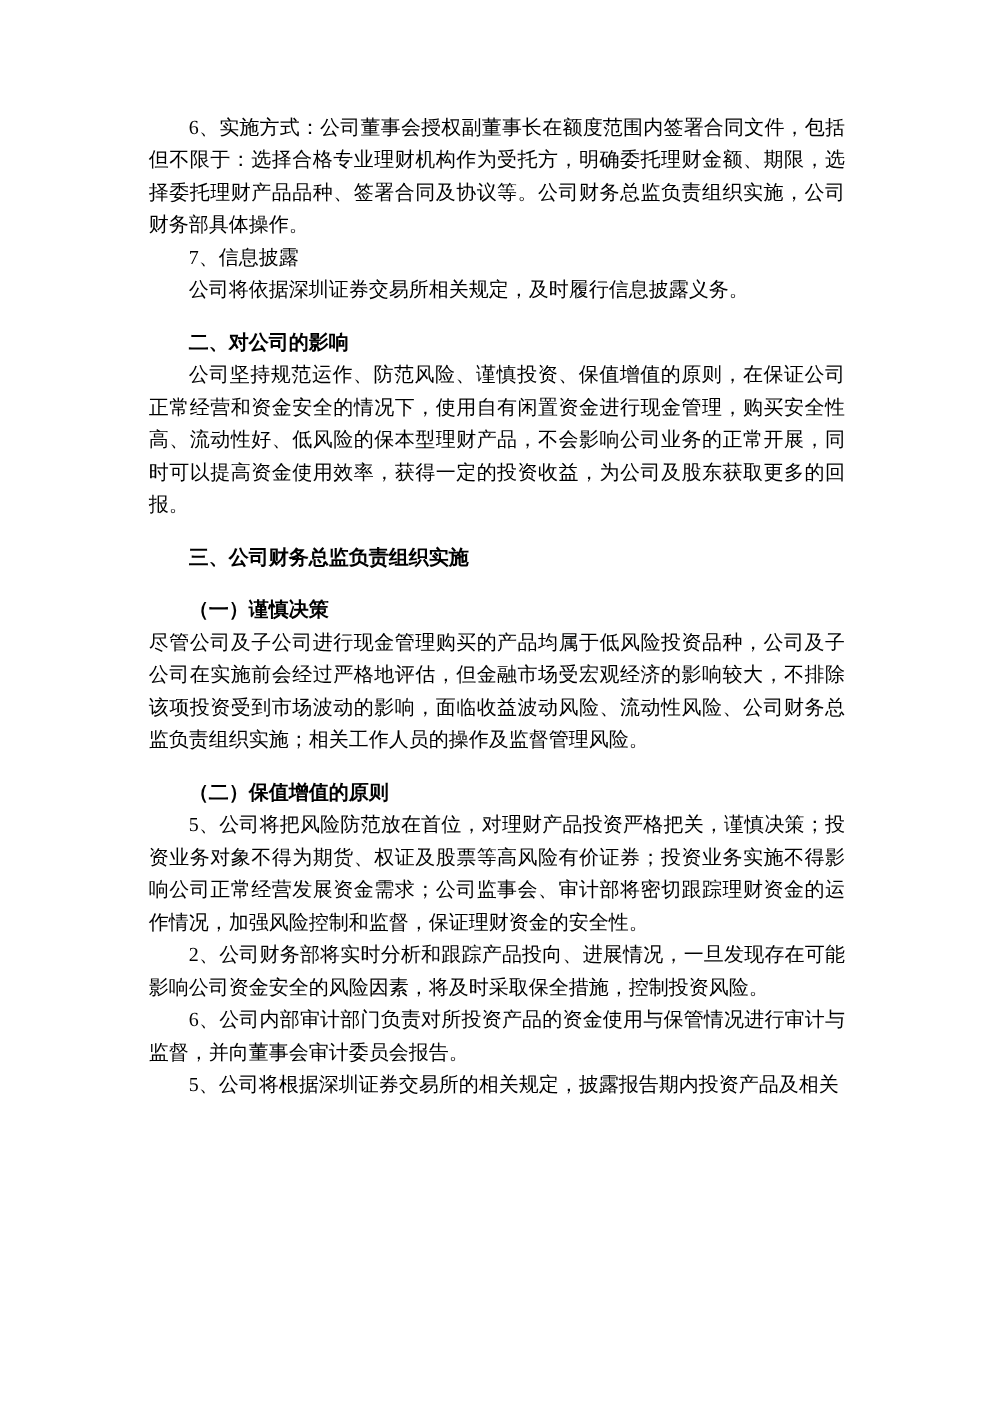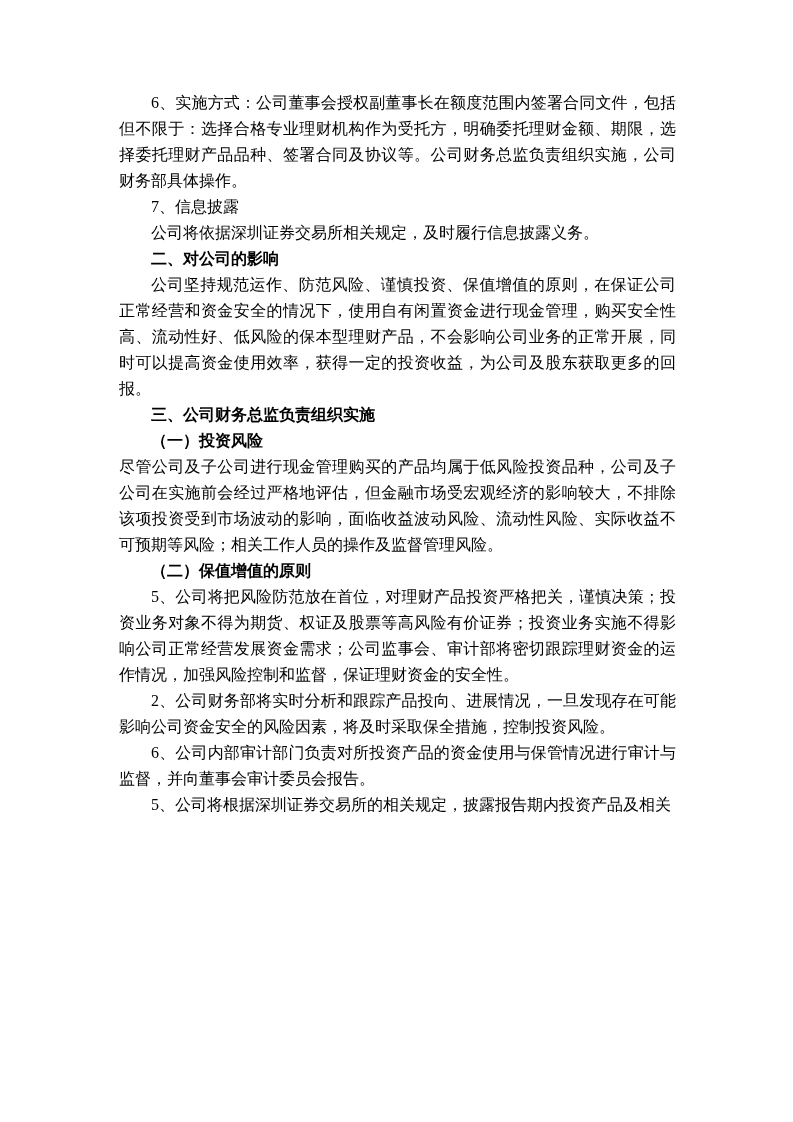--- a/index.html
+++ b/index.html
@@ -26,32 +26,33 @@
     text-align: justify;
     text-indent: 2em;
     word-break: break-all;
   }
   .para.no-indent {
     text-indent: 0;
   }
   .para.heading {
     font-weight: bold;
     text-align: left;
+    margin-top: 16px;
   }
 </style>
 </head>
 <body>
 
 <div class="page">
   <p class="para">6、实施方式：公司董事会授权副董事长在额度范围内签署合同文件，包括但不限于：选择合格专业理财机构作为受托方，明确委托理财金额、期限，选择委托理财产品品种、签署合同及协议等。公司财务总监负责组织实施，公司财务部具体操作。</p>
   <p class="para">7、信息披露</p>
   <p class="para">公司将依据深圳证券交易所相关规定，及时履行信息披露义务。</p>
   <p class="para heading">二、对公司的影响</p>
   <p class="para">公司坚持规范运作、防范风险、谨慎投资、保值增值的原则，在保证公司正常经营和资金安全的情况下，使用自有闲置资金进行现金管理，购买安全性高、流动性好、低风险的保本型理财产品，不会影响公司业务的正常开展，同时可以提高资金使用效率，获得一定的投资收益，为公司及股东获取更多的回报。</p>
   <p class="para heading">三、公司财务总监负责组织实施</p>
-  <p class="para heading">（一）投资风险</p>
-  <p class="para no-indent">尽管公司及子公司进行现金管理购买的产品均属于低风险投资品种，公司及子公司在实施前会经过严格地评估，但金融市场受宏观经济的影响较大，不排除该项投资受到市场波动的影响，面临收益波动风险、流动性风险、实际收益不可预期等风险；相关工作人员的操作及监督管理风险。</p>
+  <p class="para heading">（一）谨慎决策</p>
+  <p class="para no-indent">尽管公司及子公司进行现金管理购买的产品均属于低风险投资品种，公司及子公司在实施前会经过严格地评估，但金融市场受宏观经济的影响较大，不排除该项投资受到市场波动的影响，面临收益波动风险、流动性风险、公司财务总监负责组织实施；相关工作人员的操作及监督管理风险。</p>
   <p class="para heading">（二）保值增值的原则</p>
   <p class="para">5、公司将把风险防范放在首位，对理财产品投资严格把关，谨慎决策；投资业务对象不得为期货、权证及股票等高风险有价证券；投资业务实施不得影响公司正常经营发展资金需求；公司监事会、审计部将密切跟踪理财资金的运作情况，加强风险控制和监督，保证理财资金的安全性。</p>
   <p class="para">2、公司财务部将实时分析和跟踪产品投向、进展情况，一旦发现存在可能影响公司资金安全的风险因素，将及时采取保全措施，控制投资风险。</p>
   <p class="para">6、公司内部审计部门负责对所投资产品的资金使用与保管情况进行审计与监督，并向董事会审计委员会报告。</p>
   <p class="para">5、公司将根据深圳证券交易所的相关规定，披露报告期内投资产品及相关</p>
 </div>
 
 </body></html>

